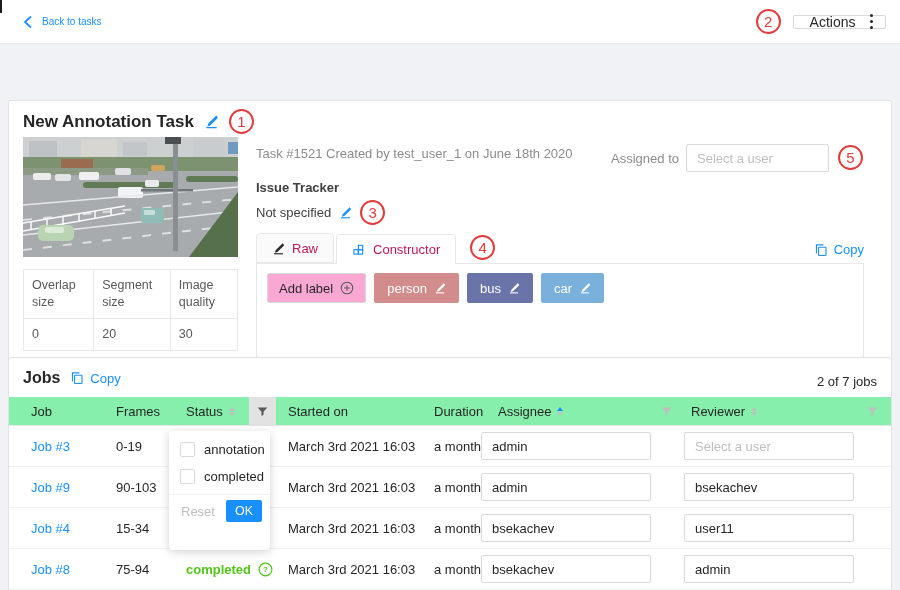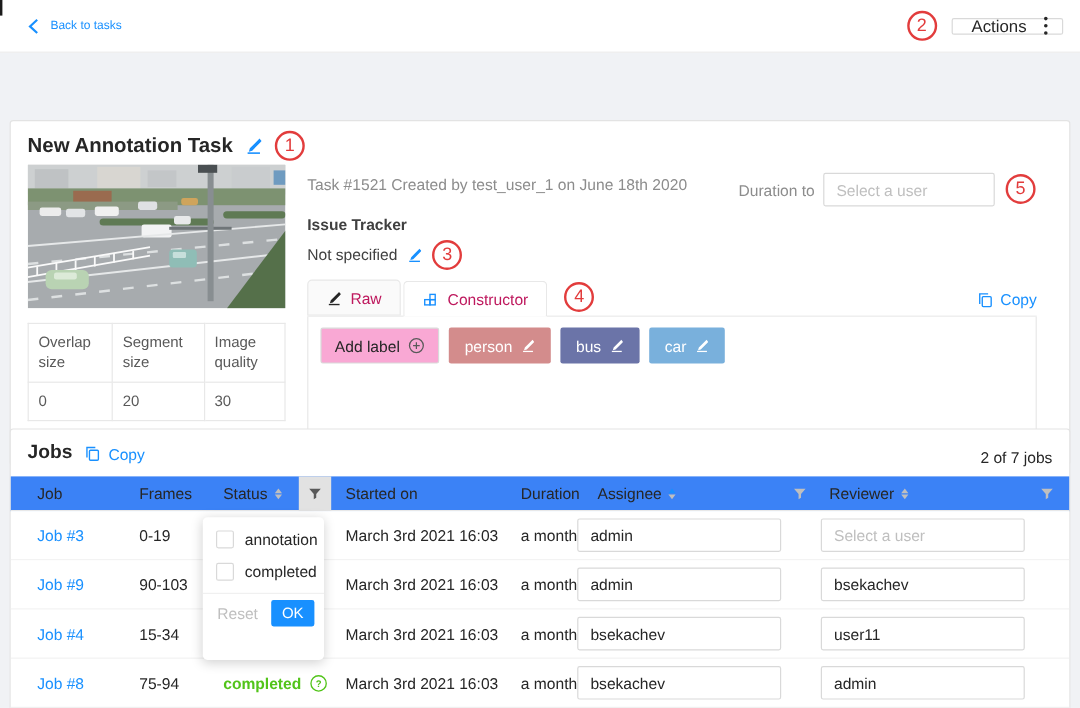--- a/index.html
+++ b/index.html
@@ -48,21 +48,21 @@
   .copy-link { position:absolute; right:0; bottom:6px; display:flex; align-items:center; gap:6px; color:#1890ff; font-size:13px; cursor:pointer; text-decoration:none; }
   .constructor-panel { position:absolute; left:247px; top:163px; width:608px; height:112px; background:#fff; border:1px solid #e8e8e8; border-top:none; padding:9px 10px; display:flex; align-items:flex-start; gap:8px; }
   .add-label-btn { display:flex; align-items:center; gap:7px; height:30px; padding:0 11px; background:#f9a8d4; border:1px solid #d9d9d9; border-radius:2px; font-size:13px; color:#262626; cursor:pointer; font-family:inherit; }
   .chip { display:flex; align-items:center; gap:7px; height:30px; padding:0 13px; border-radius:2px; color:#fff; font-size:13px; cursor:pointer; }
   .chip .edit-link { color:#fff; }
 
   
   .jobs-head { position:absolute; left:14px; top:11px; display:flex; align-items:center; gap:10px; }
   .jobs-head h2 { font-size:16px; font-weight:700; color:#262626; }
   .jobs-count { position:absolute; right:14px; top:16px; font-size:13px; color:#262626; }
-  .jtable-header { position:absolute; left:0; top:39px; width:882px; height:29px; background:#3b82f6; border-bottom:1px solid #e8e8e8; font-weight:500; }
+  .jtable-header { position:absolute; left:0; top:39px; width:882px; height:29px; background:#86efac; border-bottom:1px solid #e8e8e8; font-weight:500; }
   .hcell { position:absolute; top:0; height:29px; display:flex; align-items:center; gap:6px; font-size:13px; color:#262626; }
   .sorter { display:flex; flex-direction:column; align-items:center; gap:1px; cursor:pointer; }
   .car-up { width:0; height:0; border-left:3.5px solid transparent; border-right:3.5px solid transparent; border-bottom:4.5px solid #bfbfbf; }
   .car-dn { width:0; height:0; border-left:3.5px solid transparent; border-right:3.5px solid transparent; border-top:4.5px solid #bfbfbf; }
   .car-up.on { border-bottom-color:#1890ff; }
   .funnel { display:flex; align-items:center; justify-content:center; cursor:pointer; color:#bfbfbf; }
   .funnel-cell { position:absolute; left:240px; top:0; width:27px; height:29px; background:#e2e2e2; display:flex; align-items:center; justify-content:center; color:#595959; cursor:pointer; }
   .jrow { position:absolute; left:0; width:882px; height:41px; border-bottom:1px solid #f0f0f0; background:#fff; }
   .jcell { position:absolute; top:0; height:41px; display:flex; align-items:center; font-size:13px; color:#262626; }
   .job-link { color:#1890ff; cursor:pointer; text-decoration:none; }
@@ -181,21 +181,21 @@
       </tr>
       <tr>
         <td>0</td>
         <td>20</td>
         <td>30</td>
       </tr>
     </tbody>
       </table>
 
     <div class="task-meta">Task #1521 Created by test_user_1 on June 18th 2020</div>
-    <div class="assigned-label">Duration to</div>
+    <div class="assigned-label">Assigned to</div>
     <input class="assigned-input" type="text" placeholder="Select a user" style="">
     <span class="marker marker-5">5</span>
 
     <div class="it-label">Issue Tracker</div>
     <div class="it-value">
       <span>Not specified</span>
       <span class="edit-link">
         <svg width="13" height="13" viewBox="0 0 16 16" fill="currentColor">
             <path d="M12.9 1.6l1.5 1.5c.4.4.4 1 0 1.4L6.6 12.3l-3 .9.9-3L12.3 2.4 12.9 1.6z"></path>
             <rect x="2.5" y="13.8" width="11" height="1.4"></rect>

